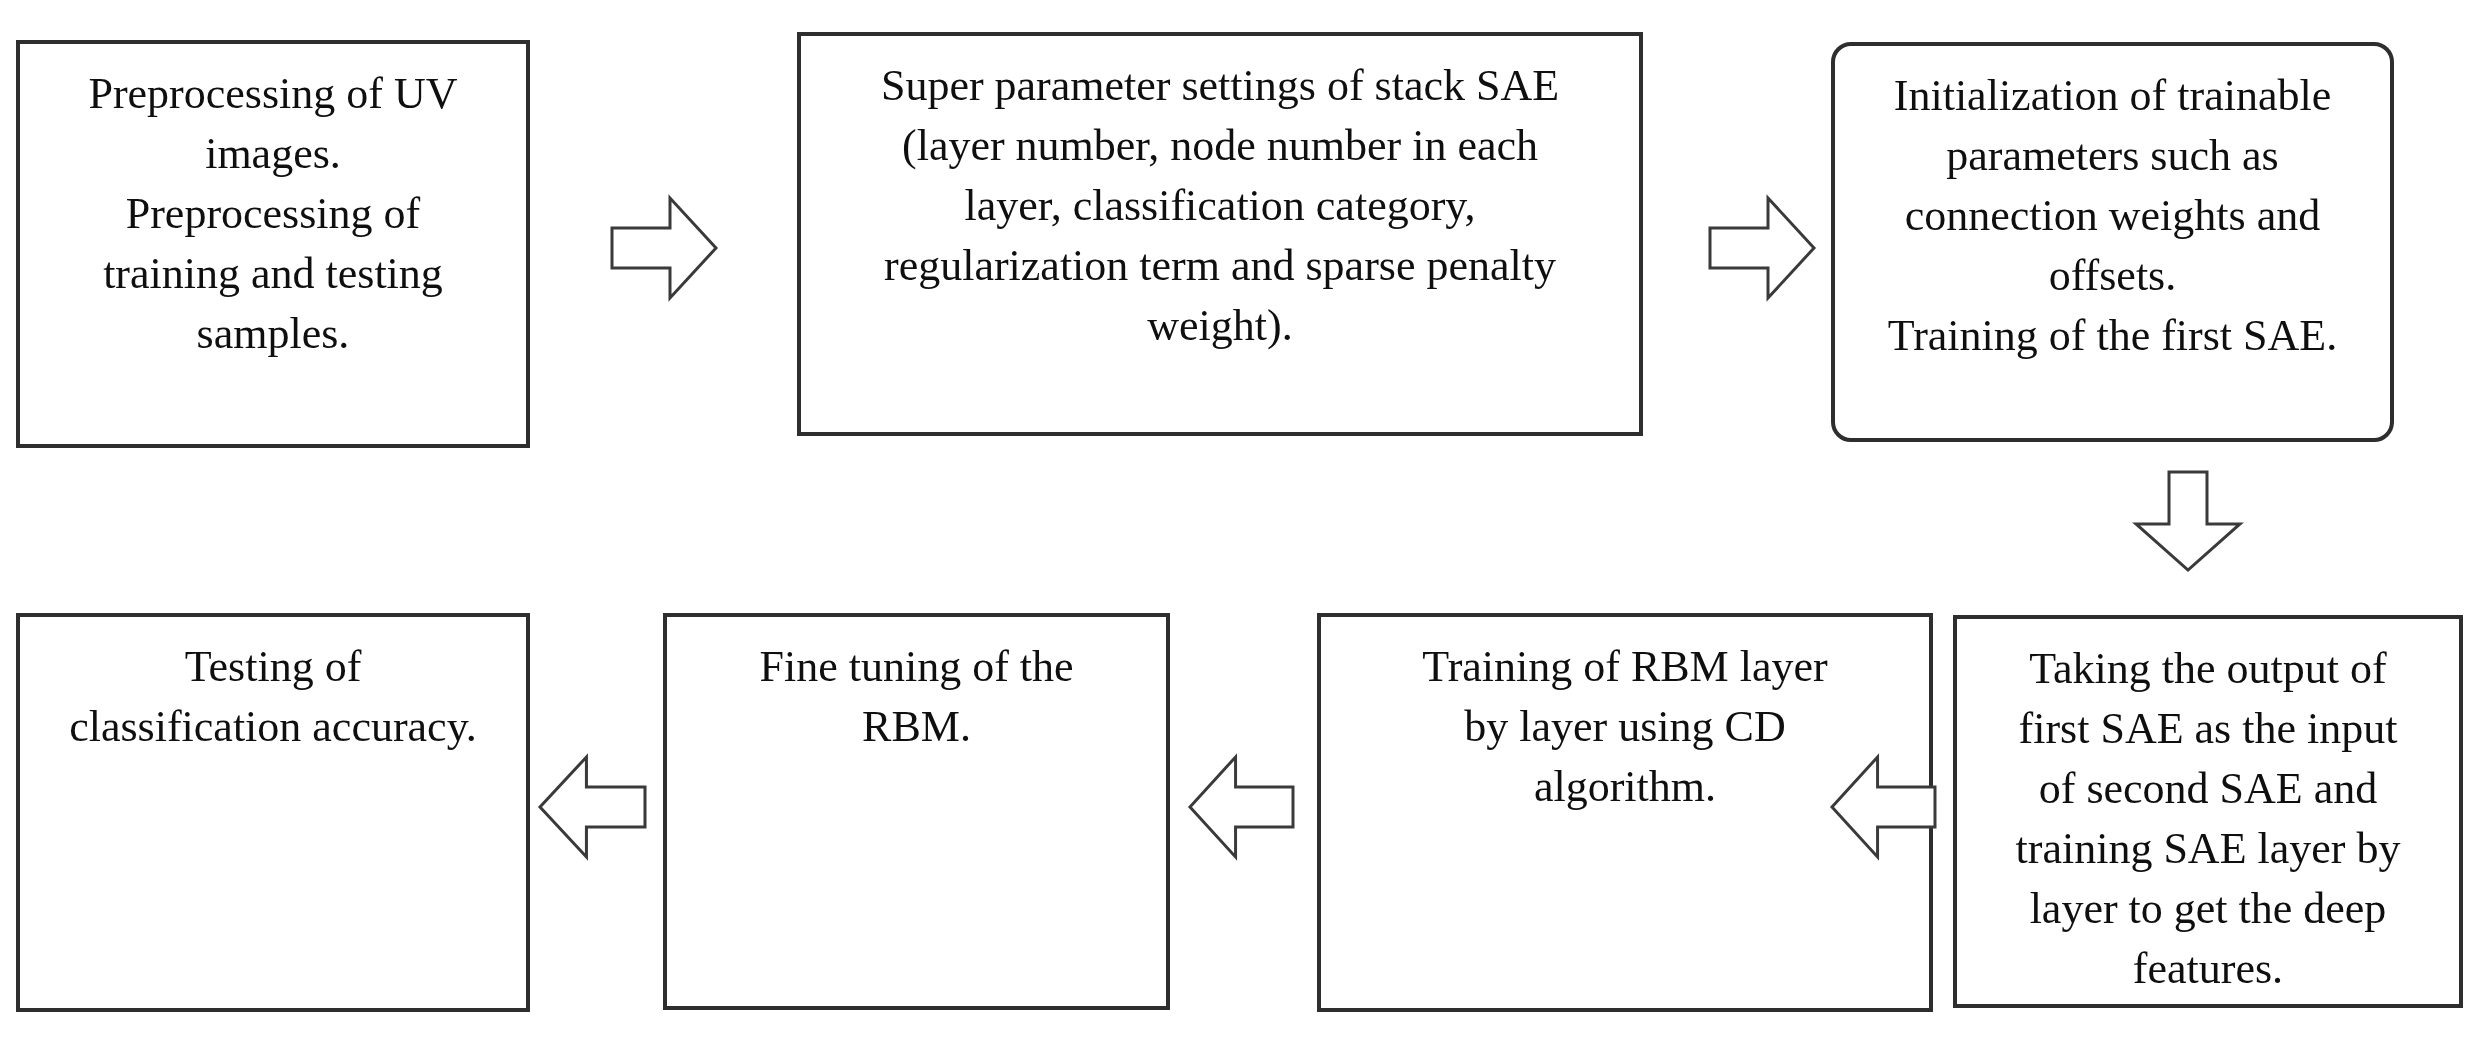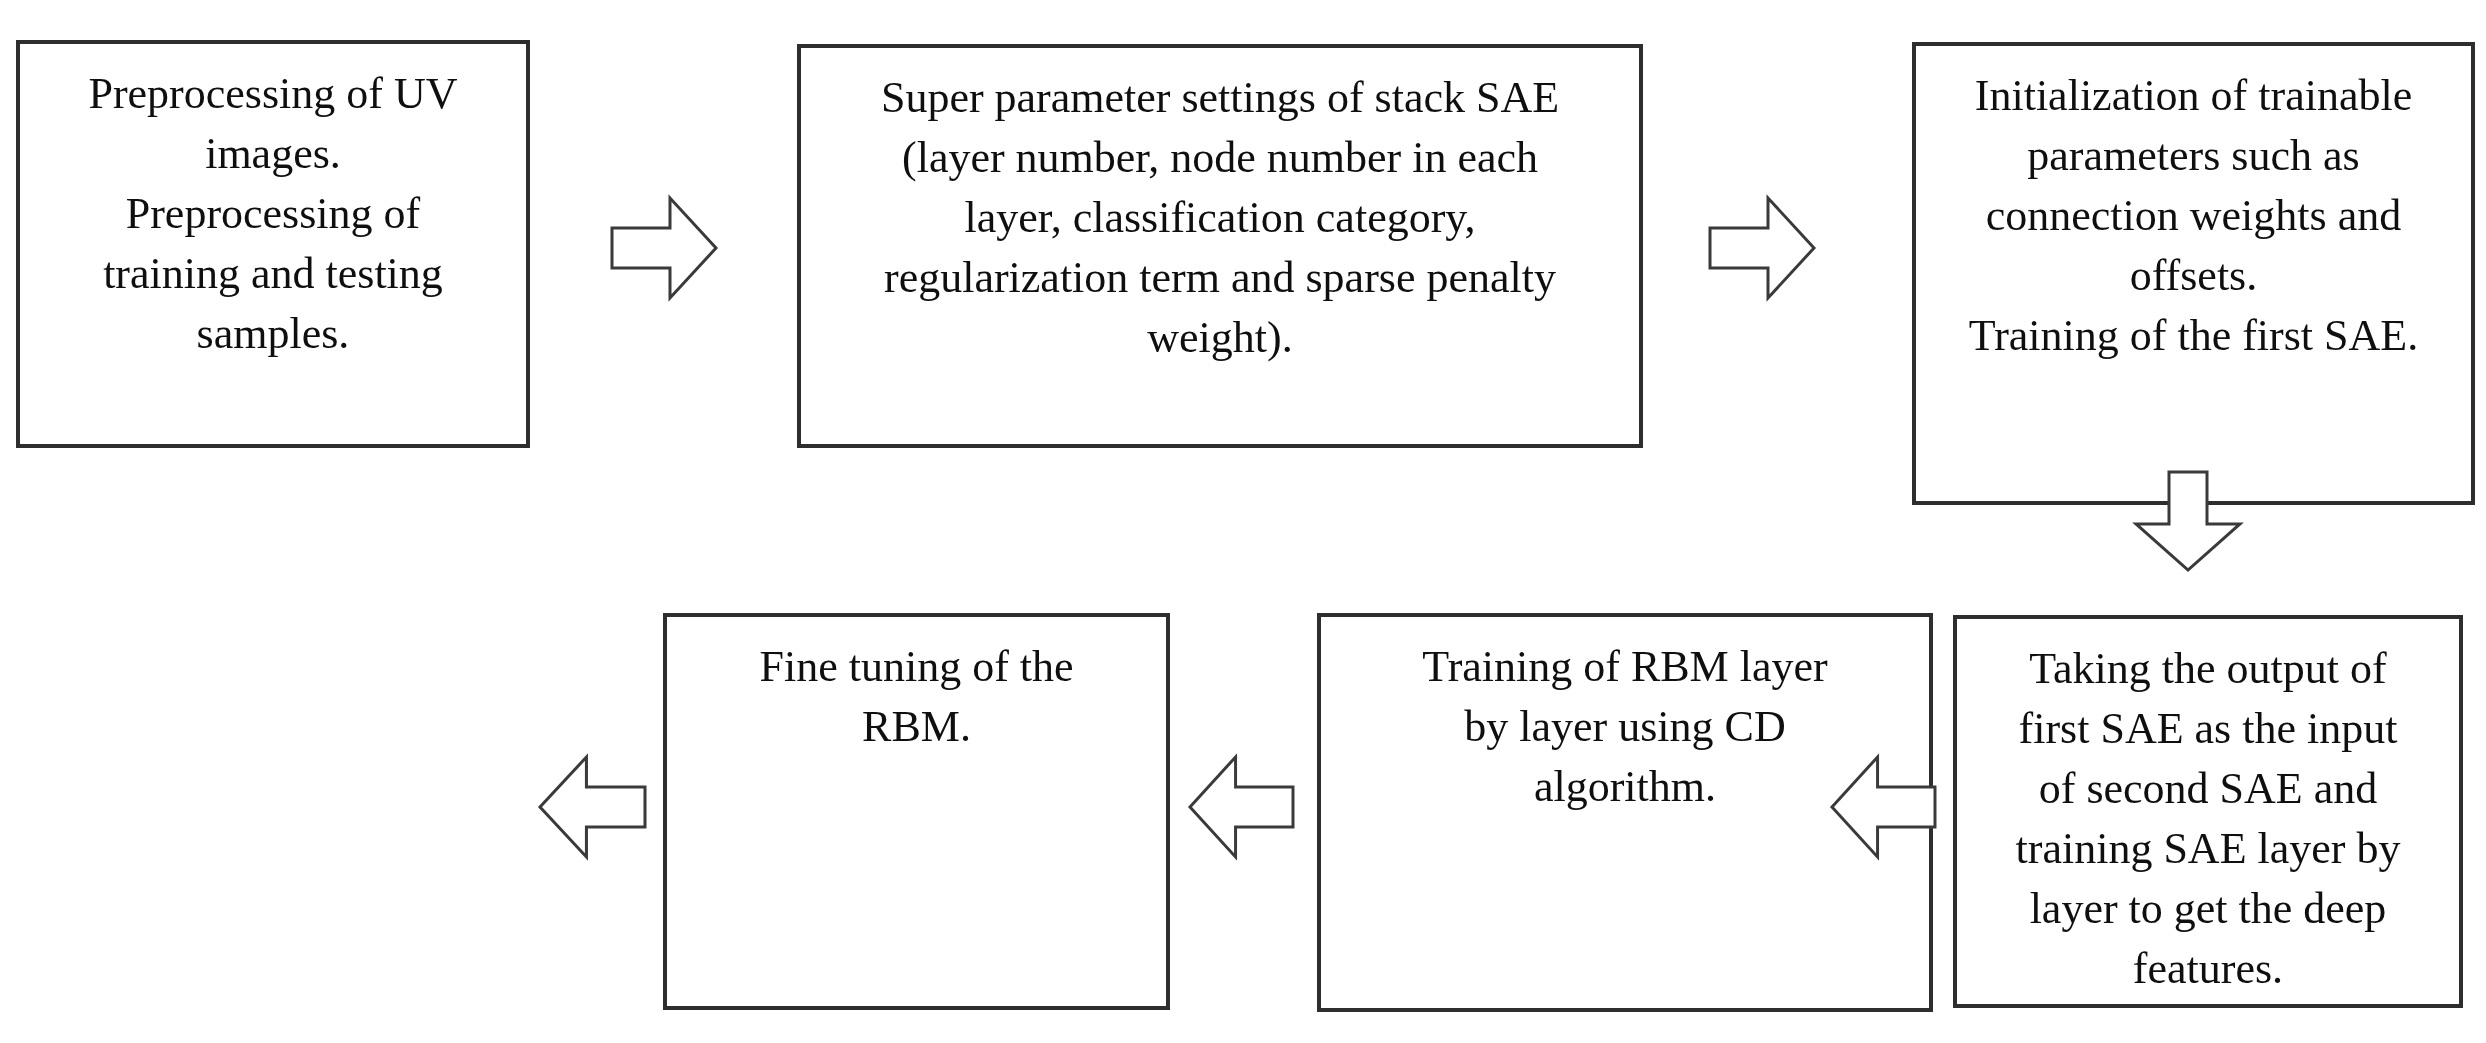--- a/index.html
+++ b/index.html
@@ -41,22 +41,22 @@
     overflow: visible;
   }
   .flow-arrow polygon {
     fill: #ffffff;
     stroke: #3a3a3a;
     stroke-width: 3;
     stroke-linejoin: miter;
   }
   
   .b1 { left: 16px;   top: 40px;  width: 514px; height: 408px; }
-  .b2 { left: 797px;  top: 44px;  width: 846px; height: 404px; }
-  .b3 { left: 1912px; top: 42px;  width: 563px; height: 463px; }
+  .b2 { left: 797px;  top: 32px;  width: 846px; height: 404px; }
+  .b3 { left: 1831px; top: 42px;  width: 563px; height: 400px; border-radius: 20px; }
   .b4 { left: 1953px; top: 615px; width: 510px; height: 393px; }
   .b5 { left: 1317px; top: 613px; width: 616px; height: 399px; }
   .b6 { left: 663px;  top: 613px; width: 507px; height: 397px; }
   .b7 { left: 16px;   top: 613px; width: 514px; height: 399px; }
   
   .a1 { left: 612px;  top: 198px; width: 104px; height: 100px; }
   .a2 { left: 1710px; top: 198px; width: 104px; height: 100px; }
   .a3 { left: 2136px; top: 472px; width: 104px; height: 98px;  }
   .a4 { left: 1832px; top: 757px; width: 103px; height: 100px; }
   .a5 { left: 1190px; top: 757px; width: 103px; height: 100px; }
@@ -104,20 +104,24 @@
     <div class="box-text">Training of RBM layer
 by layer using CD
 algorithm.</div>
   </div>
 
   <div class="flow-box b6">
     <div class="box-text">Fine tuning of the
 RBM.</div>
   </div>
 
+  <div class="flow-box b7">
+    <div class="box-text">Testing of
+classification accuracy.</div>
+  </div>
 
   <div class="flow-arrow a1">
     <svg viewBox="0 0 104 100" preserveAspectRatio="none" aria-hidden="true">
       <polygon points="0,30 58,30 58,0 104,50 58,100 58,70 0,70"></polygon>
     </svg>
   </div>
 
   <div class="flow-arrow a2">
     <svg viewBox="0 0 104 100" preserveAspectRatio="none" aria-hidden="true">
       <polygon points="0,30 58,30 58,0 104,50 58,100 58,70 0,70"></polygon>

